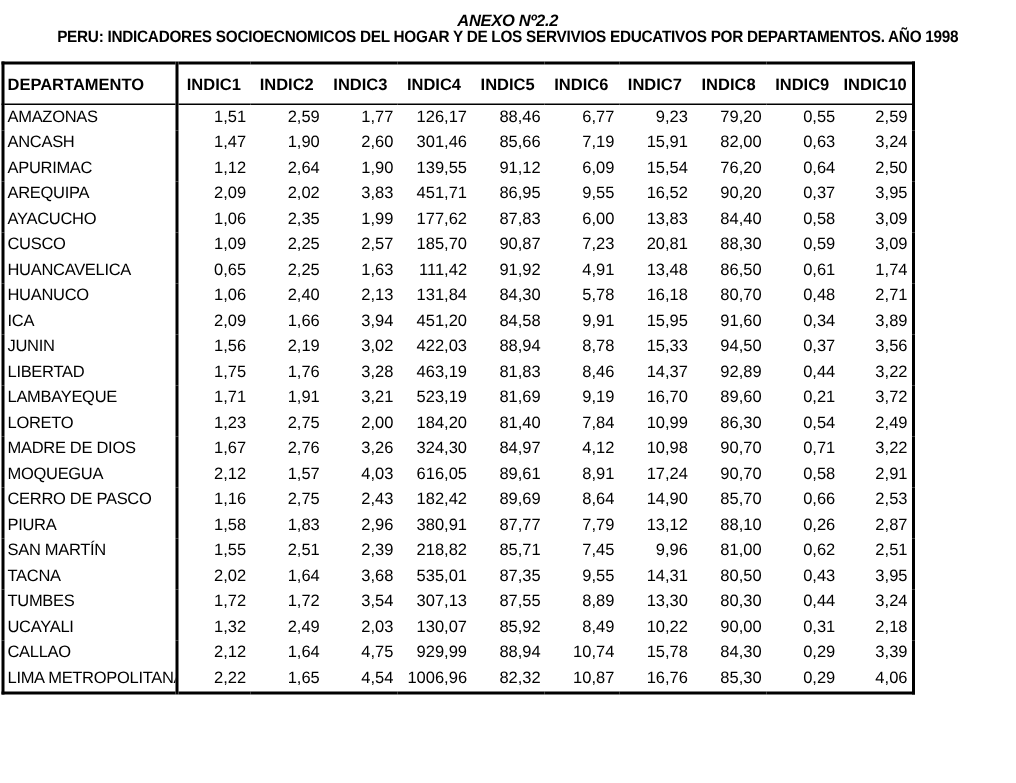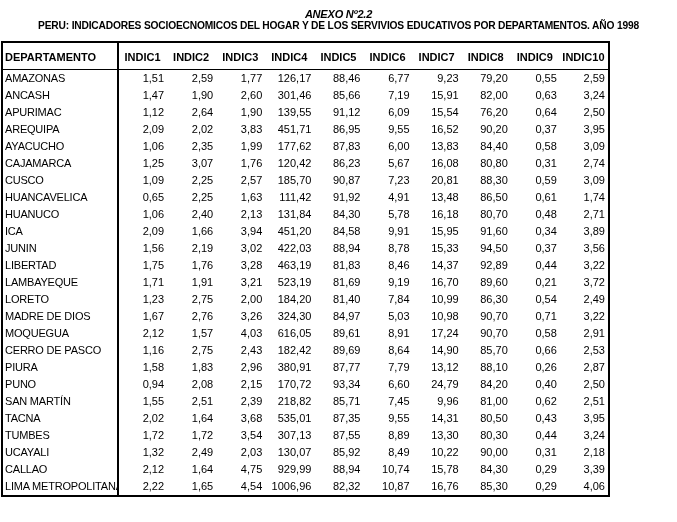--- a/index.html
+++ b/index.html
@@ -115,33 +115,20 @@
         <td>1,99</td>
         <td>177,62</td>
         <td>87,83</td>
         <td>6,00</td>
         <td>13,83</td>
         <td>84,40</td>
         <td>0,58</td>
         <td>3,09</td>
       </tr>
       <tr>
-        <td class="dep">CAJAMARCA</td>
-        <td>1,25</td>
-        <td>3,07</td>
-        <td>1,76</td>
-        <td>120,42</td>
-        <td>86,23</td>
-        <td>5,67</td>
-        <td>16,08</td>
-        <td>80,80</td>
-        <td>0,31</td>
-        <td>2,74</td>
-      </tr>
-      <tr>
         <td class="dep">CUSCO</td>
         <td>1,09</td>
         <td>2,25</td>
         <td>2,57</td>
         <td>185,70</td>
         <td>90,87</td>
         <td>7,23</td>
         <td>20,81</td>
         <td>88,30</td>
         <td>0,59</td>
@@ -238,21 +225,21 @@
         <td>0,54</td>
         <td>2,49</td>
       </tr>
       <tr>
         <td class="dep">MADRE DE DIOS</td>
         <td>1,67</td>
         <td>2,76</td>
         <td>3,26</td>
         <td>324,30</td>
         <td>84,97</td>
-        <td>5,03</td>
+        <td>4,12</td>
         <td>10,98</td>
         <td>90,70</td>
         <td>0,71</td>
         <td>3,22</td>
       </tr>
       <tr>
         <td class="dep">MOQUEGUA</td>
         <td>2,12</td>
         <td>1,57</td>
         <td>4,03</td>
@@ -284,33 +271,20 @@
         <td>2,96</td>
         <td>380,91</td>
         <td>87,77</td>
         <td>7,79</td>
         <td>13,12</td>
         <td>88,10</td>
         <td>0,26</td>
         <td>2,87</td>
       </tr>
       <tr>
-        <td class="dep">PUNO</td>
-        <td>0,94</td>
-        <td>2,08</td>
-        <td>2,15</td>
-        <td>170,72</td>
-        <td>93,34</td>
-        <td>6,60</td>
-        <td>24,79</td>
-        <td>84,20</td>
-        <td>0,40</td>
-        <td>2,50</td>
-      </tr>
-      <tr>
         <td class="dep">SAN MARTÍN</td>
         <td>1,55</td>
         <td>2,51</td>
         <td>2,39</td>
         <td>218,82</td>
         <td>85,71</td>
         <td>7,45</td>
         <td>9,96</td>
         <td>81,00</td>
         <td>0,62</td>

